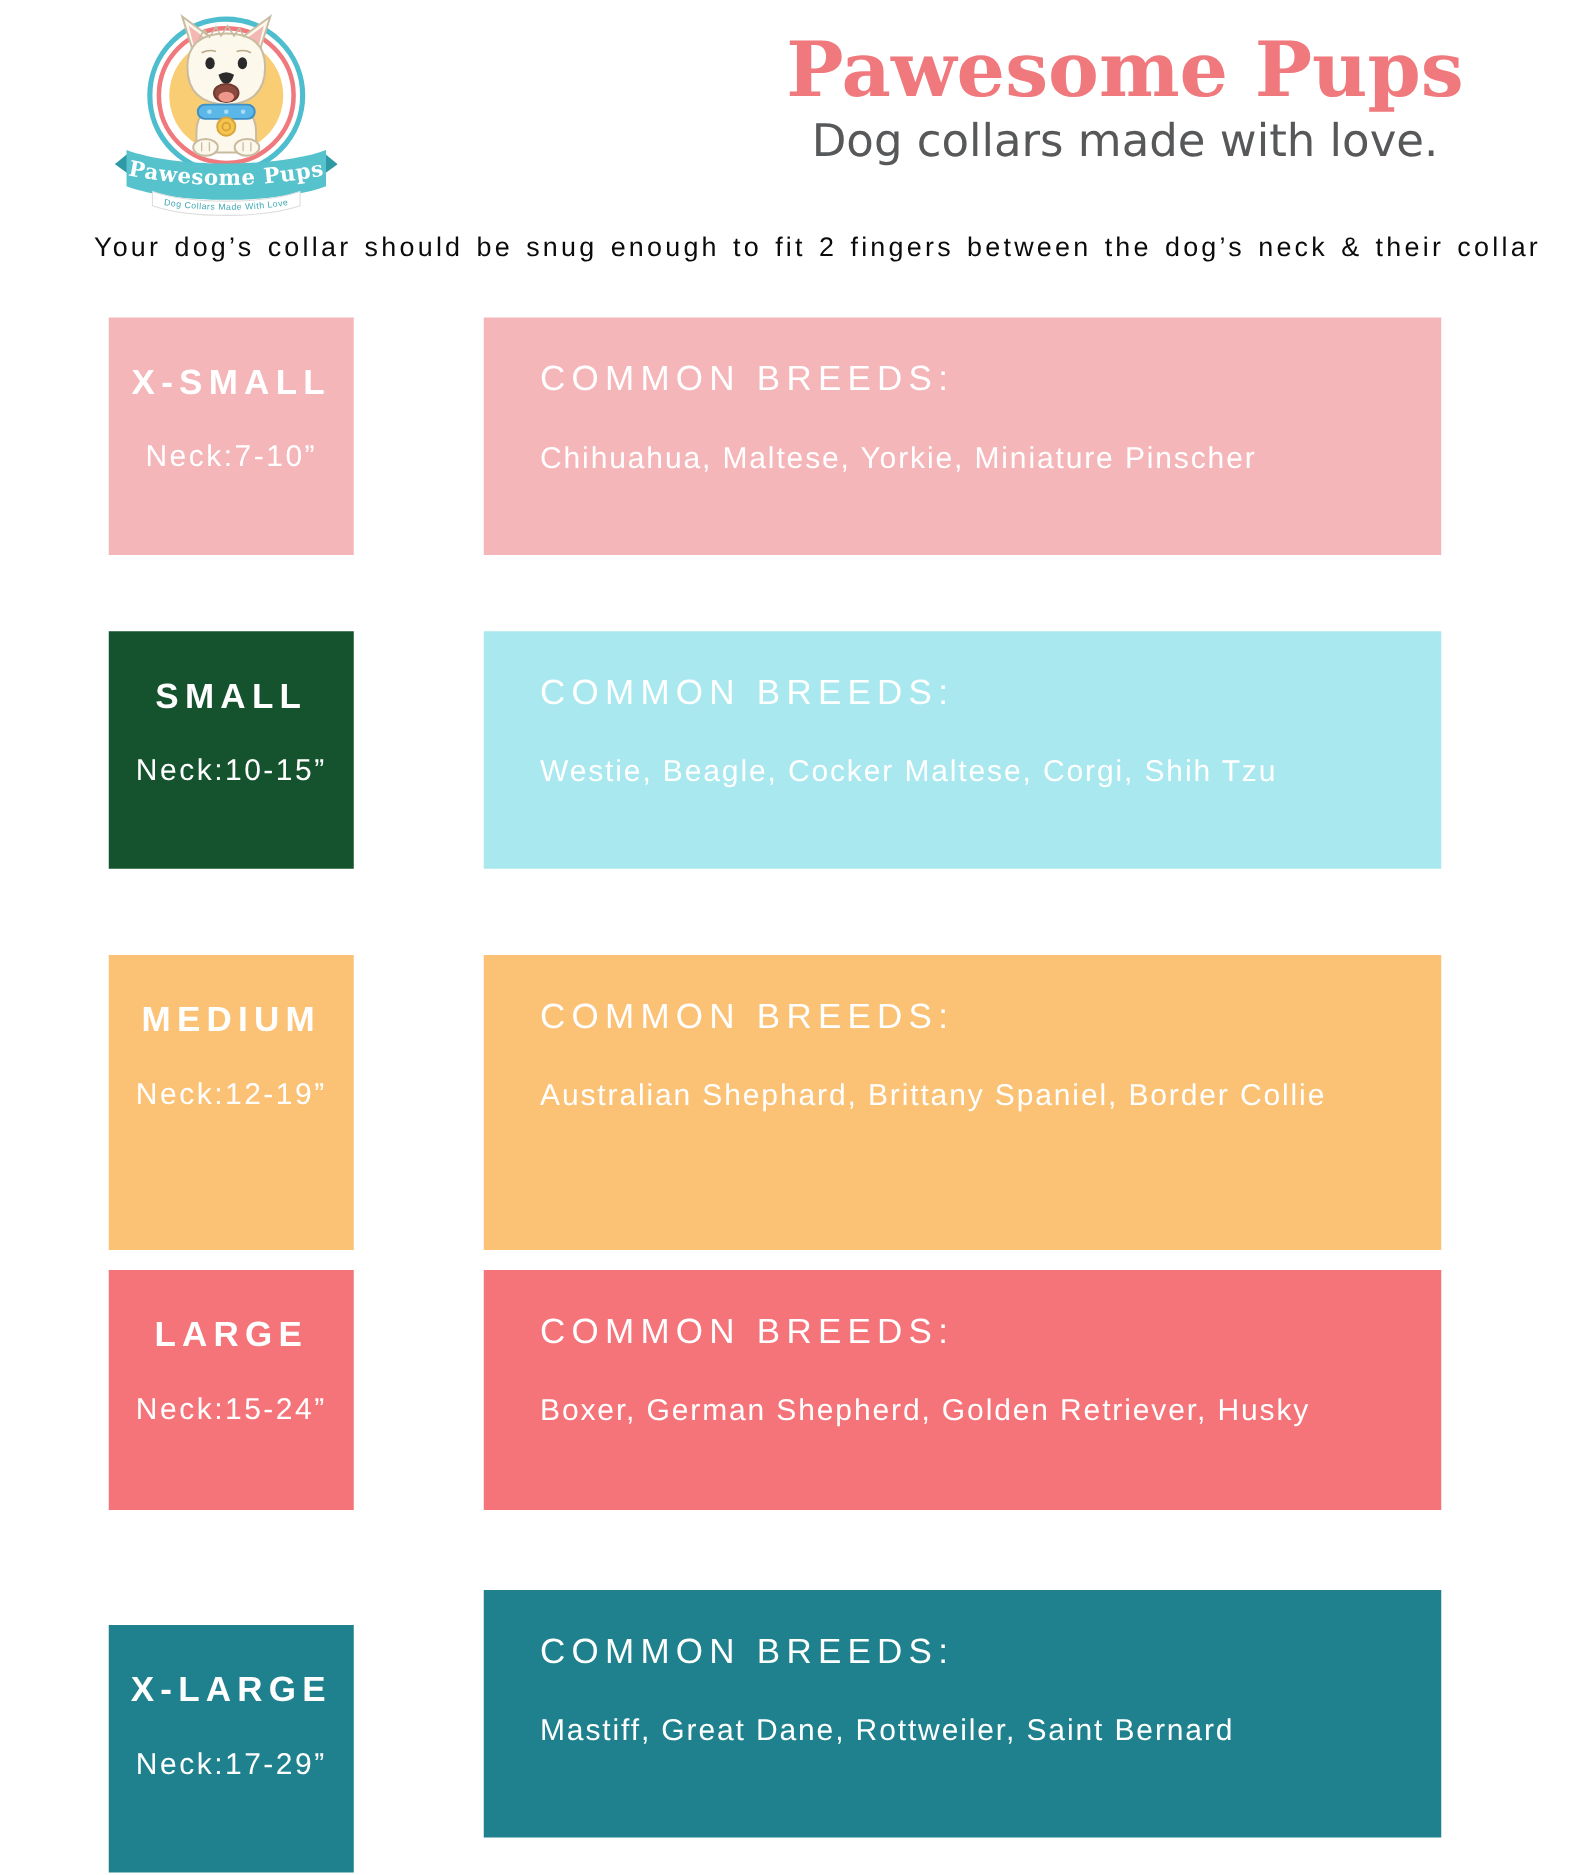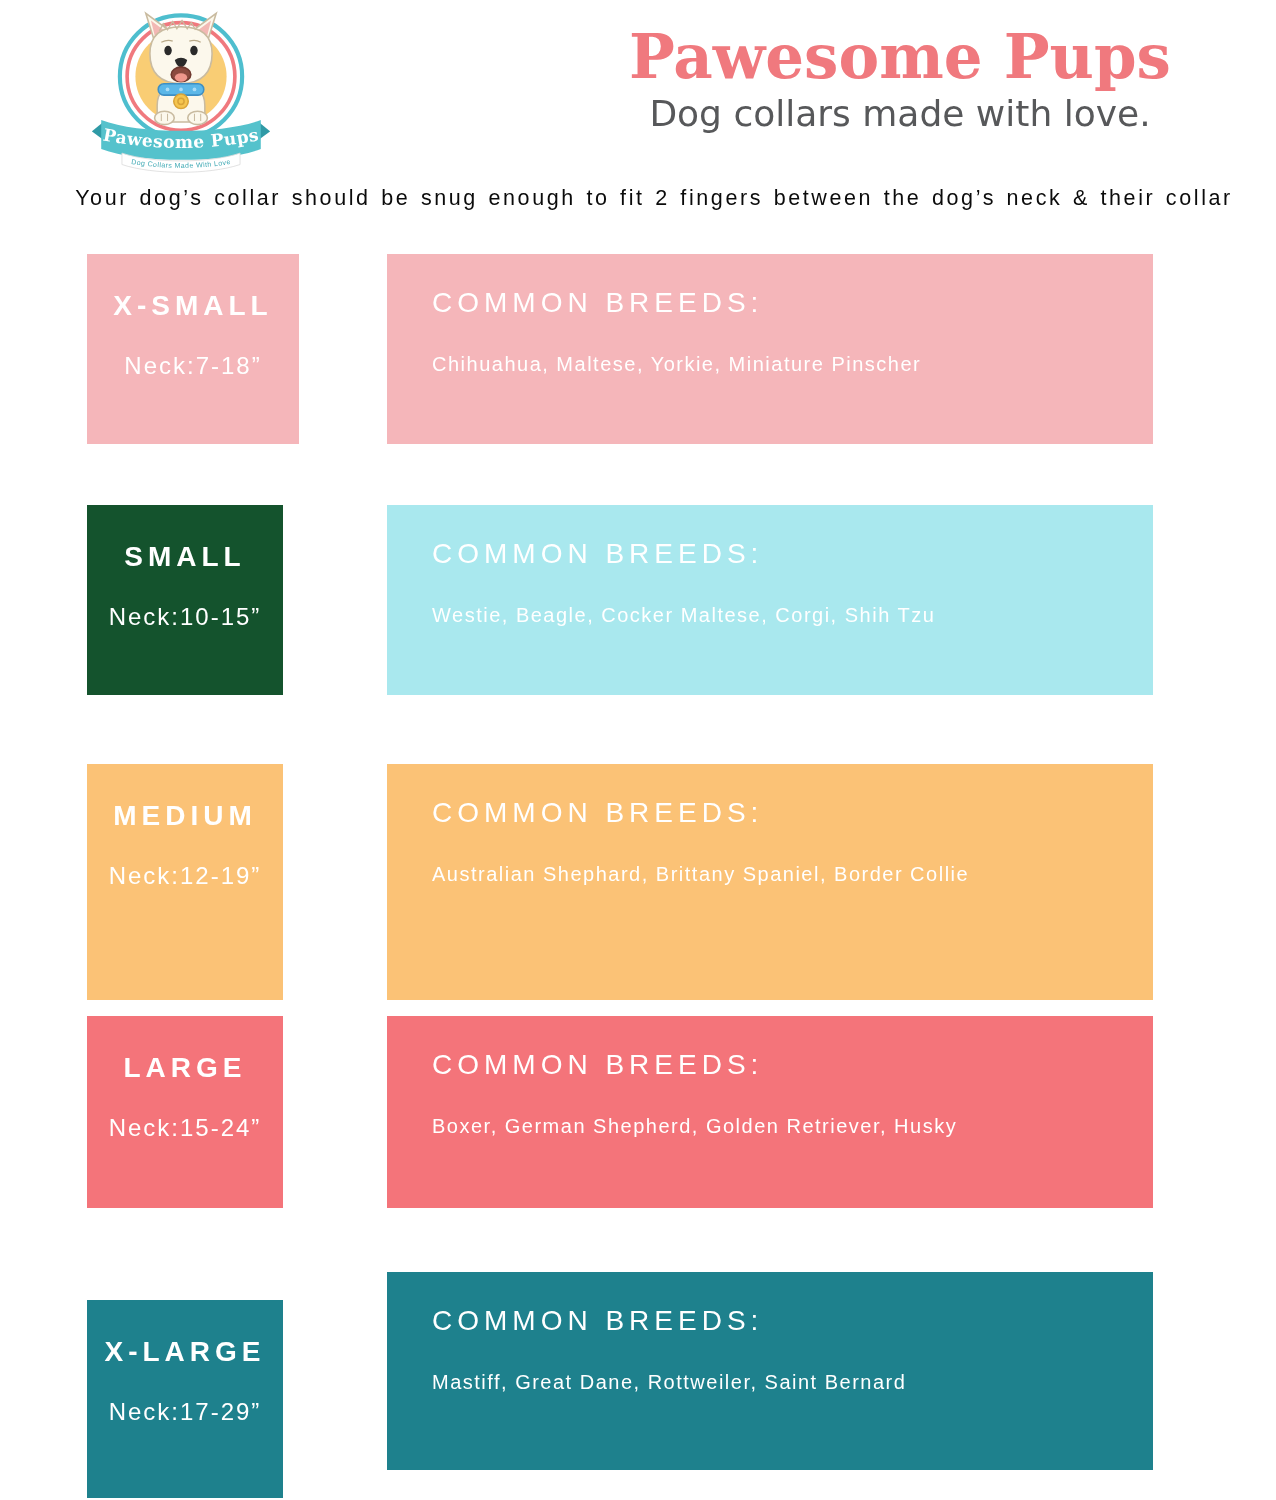--- a/index.html
+++ b/index.html
@@ -82,21 +82,21 @@
   .breeds-title{
     position:absolute;
     left:45px; top:33px;
     font-weight:400;
     font-size:28px;
     letter-spacing:5px;
   }
   .breeds-list{
     position:absolute;
     left:45px; top:99px;
-    font-size:20px;
+    font-size:24px;
     letter-spacing:1.5px;
   }
 </style>
 </head>
 <body>
 
 <div class="page">
 
   <div class="logo-wrap">
     <svg width="178" height="172" viewBox="0 0 170 166">
@@ -160,23 +160,23 @@
   </div>
 
   <div class="brand">
     <h1 class="brand-title">Pawesome Pups</h1>
     <p class="brand-subtitle">Dog collars made with love.</p>
   </div>
 
   <p class="tagline">Your dog’s collar should be snug enough to fit 2 fingers between the dog’s neck &amp; their collar</p>
 
   <div class="row" style="top:254px;height:190px;">
-    <div class="size-box" style="background-color: rgb(245, 182, 186); padding-left: 16px;">
+    <div class="size-box" style="background-color: rgb(245, 182, 186);">
       <div class="size-label">X-SMALL</div>
-      <div class="size-neck">Neck:7-18”</div>
+      <div class="size-neck">Neck:7-10”</div>
     </div>
     <div class="breeds-box" style="background-color: rgb(245, 182, 186);">
       <div class="breeds-title">COMMON BREEDS:</div>
       <div class="breeds-list">Chihuahua, Maltese, Yorkie, Miniature Pinscher</div>
     </div>
   </div>
 
   <div class="row" style="top:505px;height:190px;">
     <div class="size-box" style="background-color: #14532d;">
       <div class="size-label">SMALL</div>

